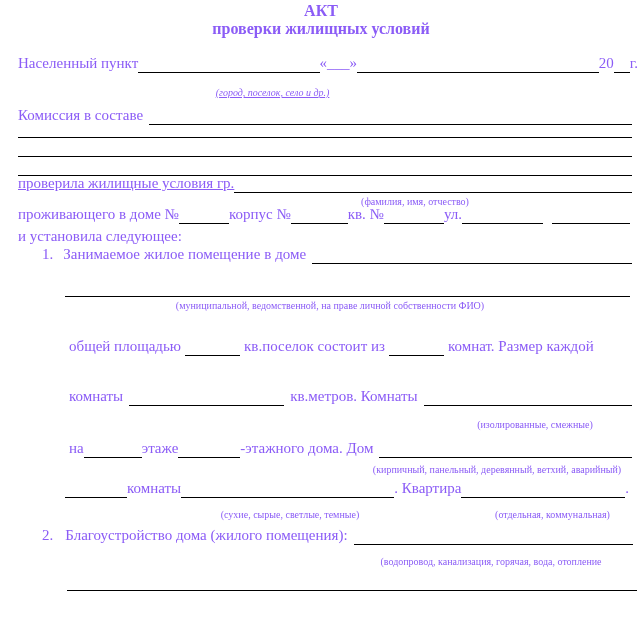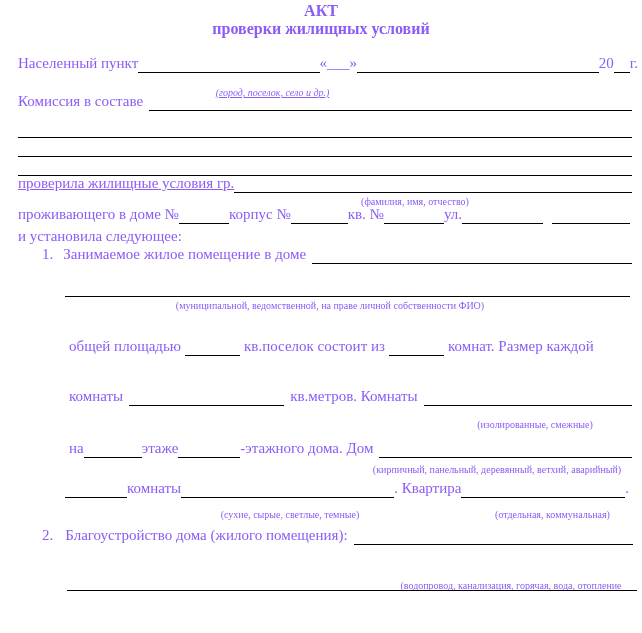--- a/index.html
+++ b/index.html
@@ -62,21 +62,21 @@
     <span class="t">Населенный пункт</span>
     <span class="fill3"></span>
     <span class="t">«___»</span>
     <span class="fill4"></span>
     <span class="t">20</span>
     <span class="blank" style="width:16px;"></span>
     <span class="t">г.</span>
   </div>
   <div class="caption italic" style="top:87px; left:160px; width:225px;text-decoration:underline;">(город, поселок, село и др.)</div>
 
-  <div class="row" style="top:92px; left:18px; right:10px;">
+  <div class="row" style="top:106px; left:18px; right:10px;">
     <span class="t mr6">Комиссия в составе</span>
     <span class="fill"></span>
   </div>
   <div class="hline" style="top:137px; left:18px; right:10px;"></div>
   <div class="hline" style="top:156px; left:18px; right:10px;"></div>
   <div class="hline" style="top:175px; left:18px; right:10px;"></div>
 
   <div class="row" style="top:174px; left:18px; right:10px;text-decoration:underline;">
     <span class="t">проверила жилищные условия гр.</span>
     <span class="fill"></span>
@@ -145,16 +145,16 @@
     <span class="t">.</span>
   </div>
   <div class="caption" style="top:509px; left:205px; width:170px;">(сухие, сырые, светлые, темные)</div>
   <div class="caption" style="top:509px; left:480px; width:145px;">(отдельная, коммунальная)</div>
 
   <div class="row" style="top:526px; left:42px; right:9px;">
     <span class="t mr12">2.</span>
     <span class="t mr6">Благоустройство дома (жилого помещения):</span>
     <span class="fill"></span>
   </div>
-  <div class="caption" style="top:556px; left:380px; width:262px;margin-top:24px;">(водопровод, канализация, горячая, вода, отопление</div>
+  <div class="caption" style="top:556px; left:360px; width:262px;">(водопровод, канализация, горячая, вода, отопление</div>
   <div class="hline" style="top:590px; left:67px; right:5px;"></div>
 
 </div>
 
 </body></html>

